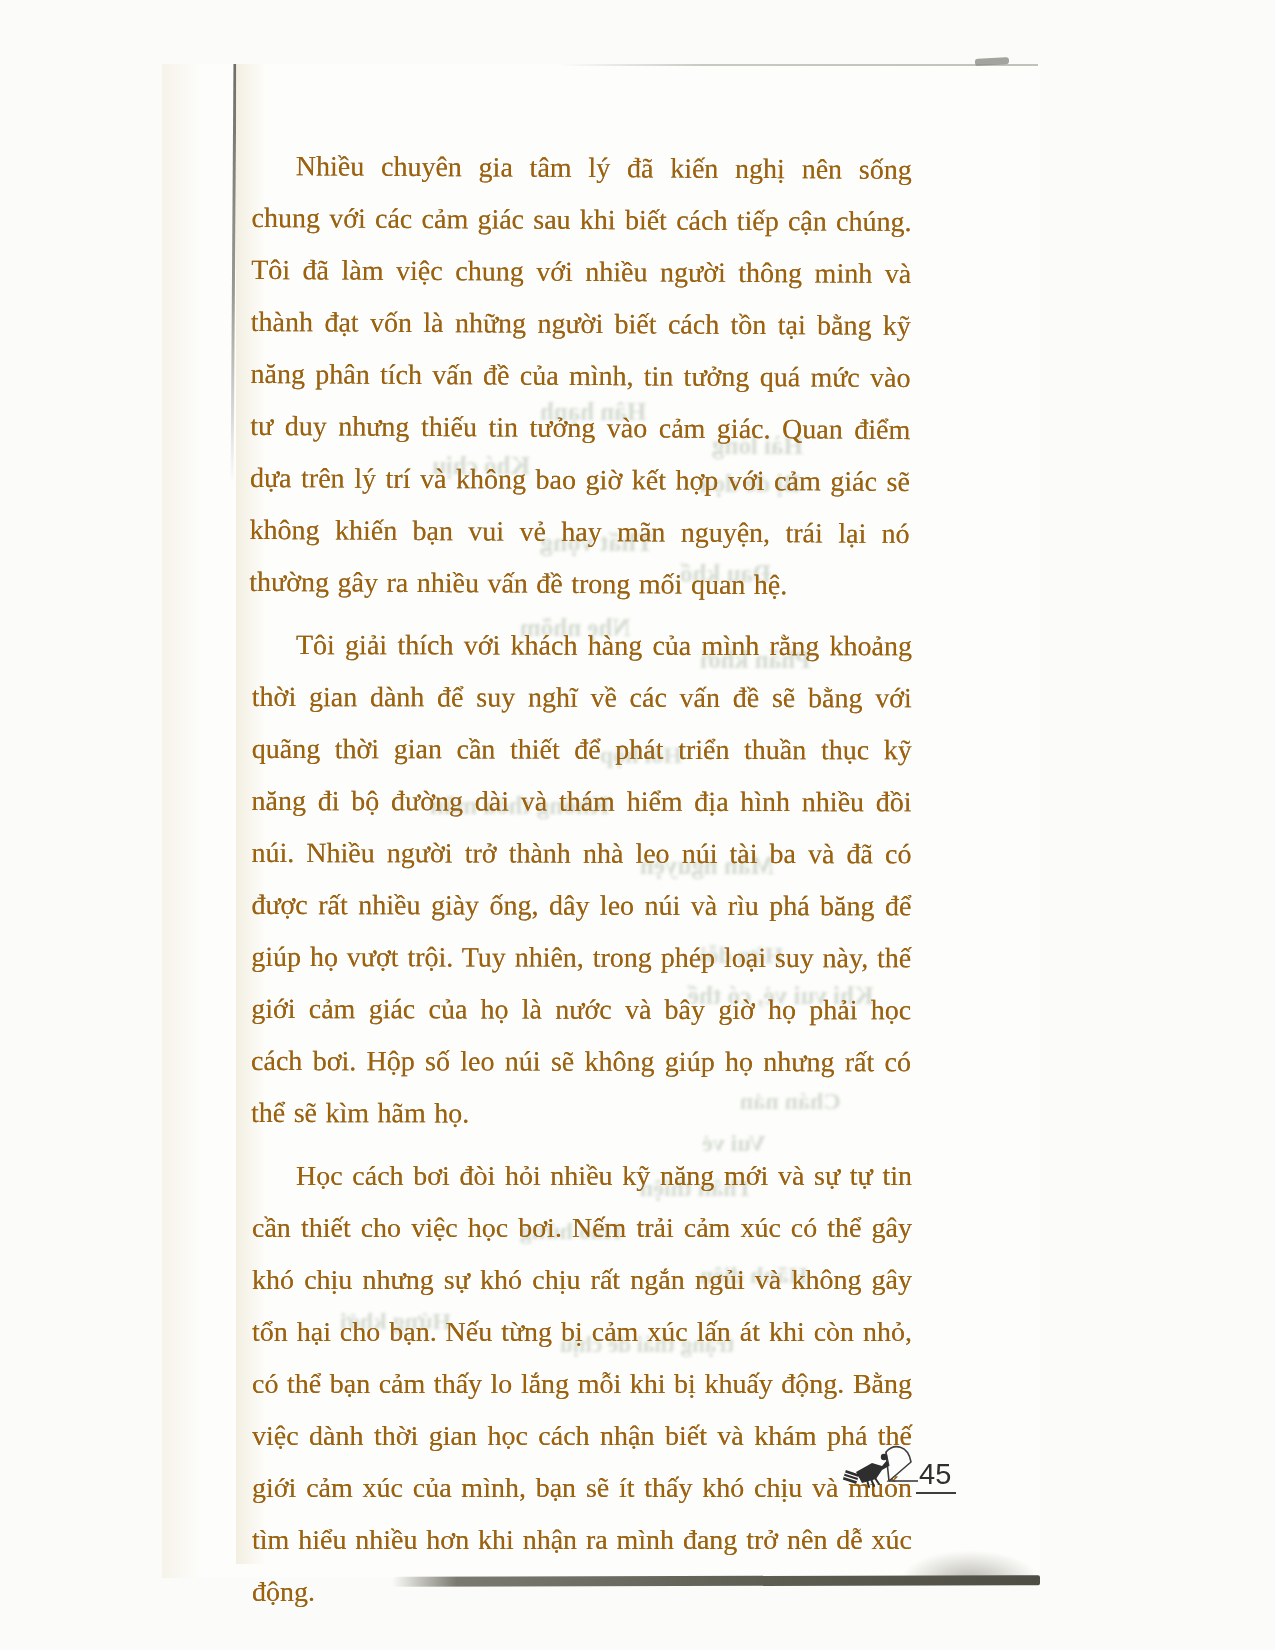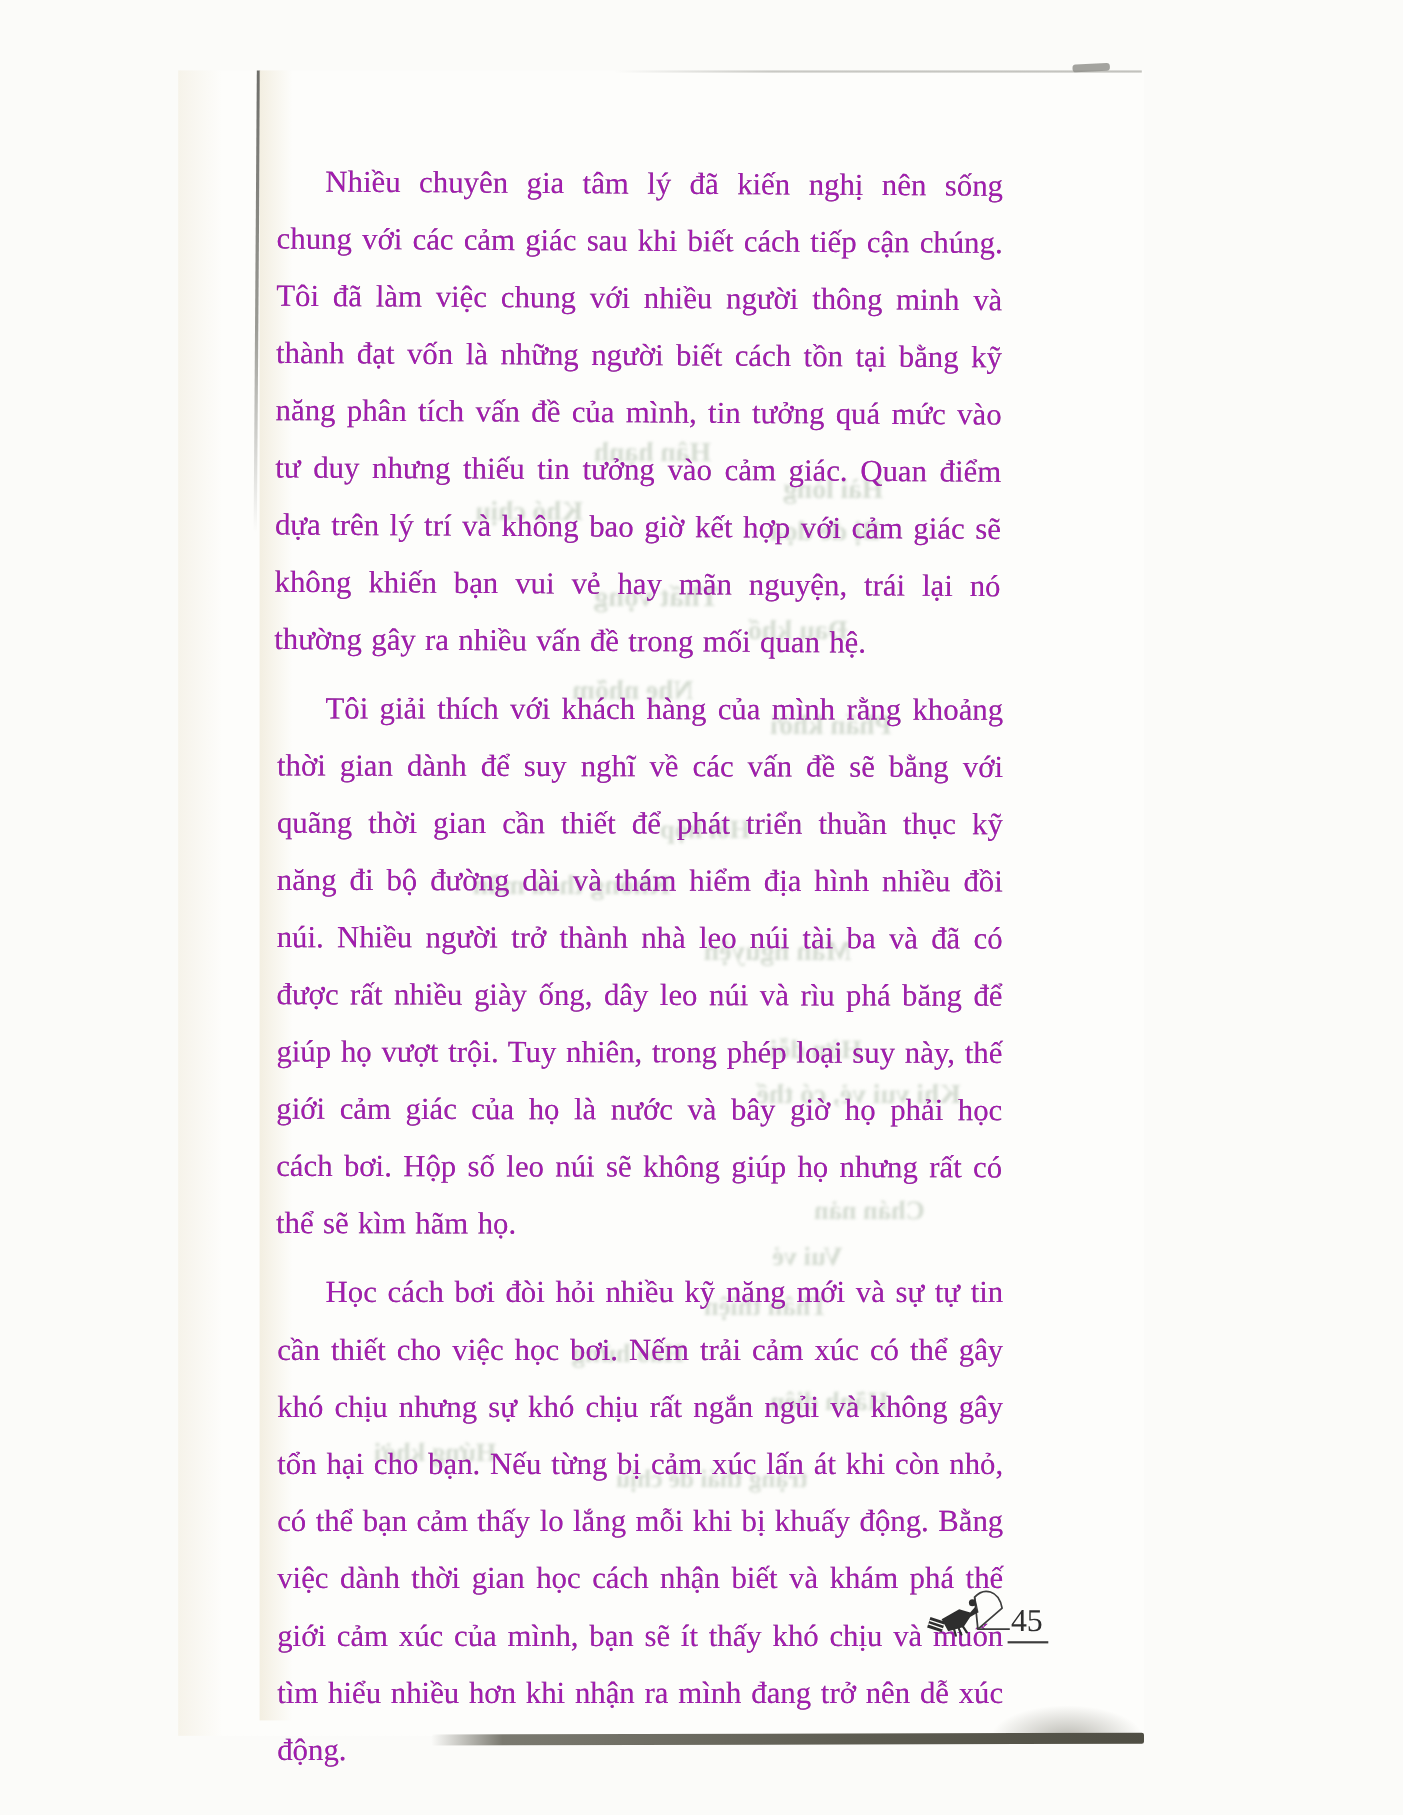--- a/index.html
+++ b/index.html
@@ -38,21 +38,21 @@
     background:linear-gradient(to right,rgba(100,99,88,0),rgba(100,99,88,.85) 10%,#5d5c51 60%,#4f4e44);
     border-radius:2px;transform:rotate(-.15deg);
   }
   .page-curl{
     position:absolute;left:900px;top:1550px;width:140px;height:30px;
     background:radial-gradient(ellipse at 50% 100%,rgba(120,118,106,.5),rgba(120,118,106,0) 70%);
   }
   
   .text-block{
     position:absolute;left:252px;top:140px;width:660px;
-    color:#a21caf;
+    color:#a16207;
   }
   .text-block p{
     margin:0;
     font-size:28px;
     line-height:52px;
     text-align:justify;
     text-indent:44px;
     word-spacing:1.5px;
     text-shadow:0 0 .4px rgba(40,40,40,.55);
   }
@@ -71,21 +71,21 @@
     white-space:nowrap;
     pointer-events:none;
   }
   
   .footer{
     position:absolute;left:842px;top:1440px;height:54px;
     display:flex;align-items:flex-end;
   }
   .footer svg{display:block;}
   .page-number{
-    font-family:Liberation Serif, serif;
+    font-family:Liberation Sans, sans-serif;
     font-size:29px;color:#2f2f2f;line-height:1;
     border-bottom:2px solid #3d3d3d;
     padding:0 5px 3px 3px;
     margin-left:-4px;
     text-align:right;
   }
 </style>
 </head>
 <body>
 

